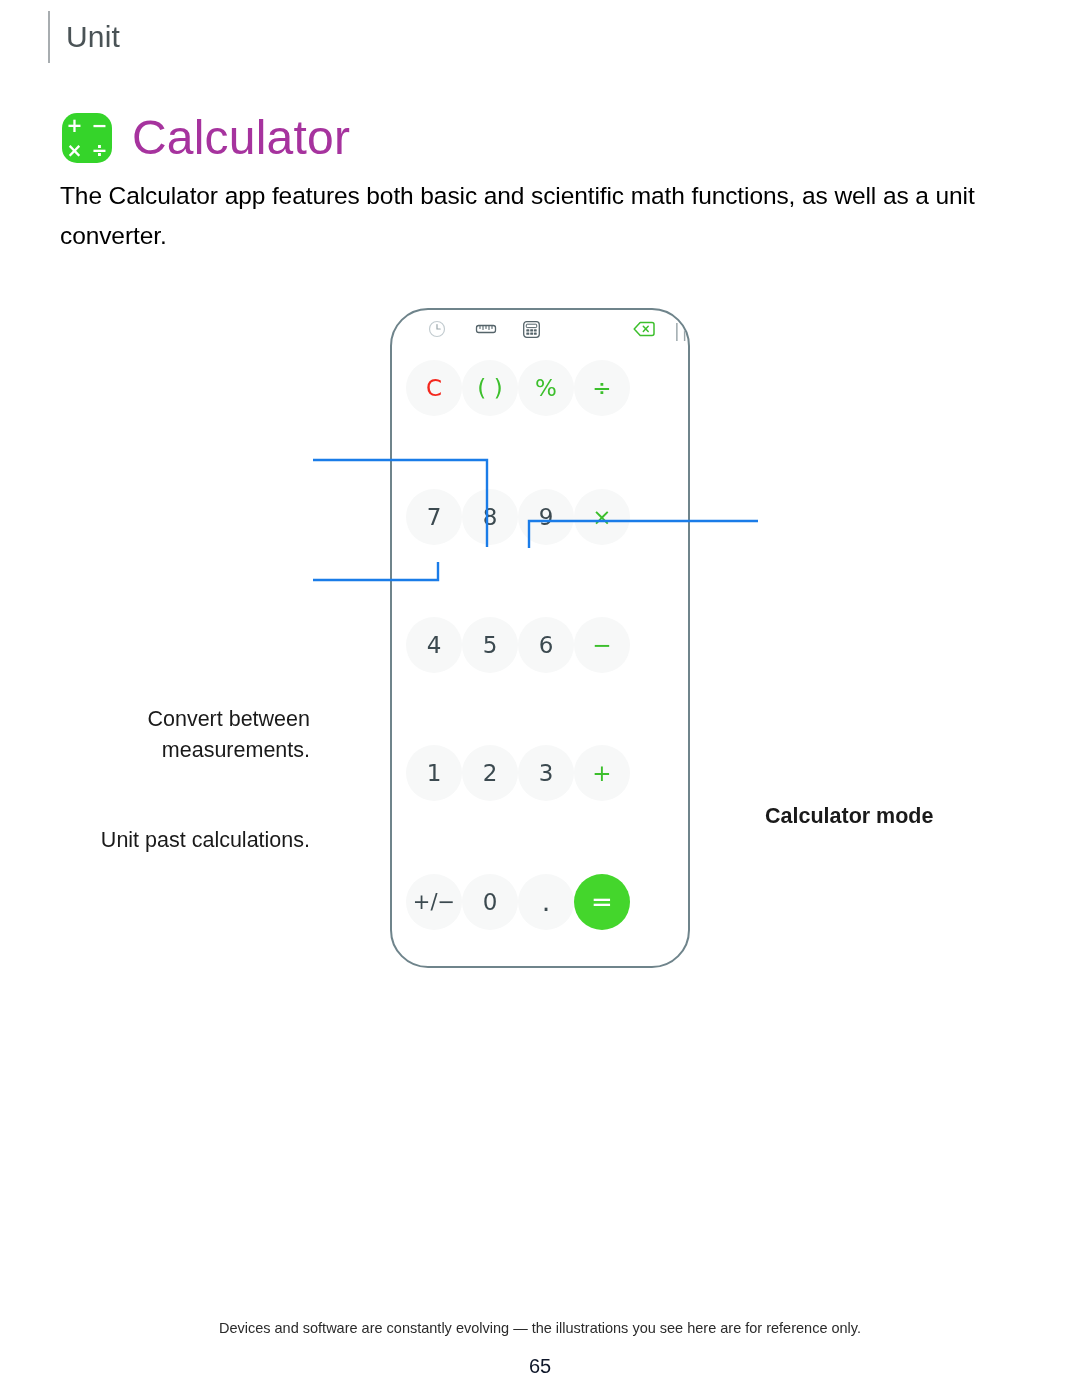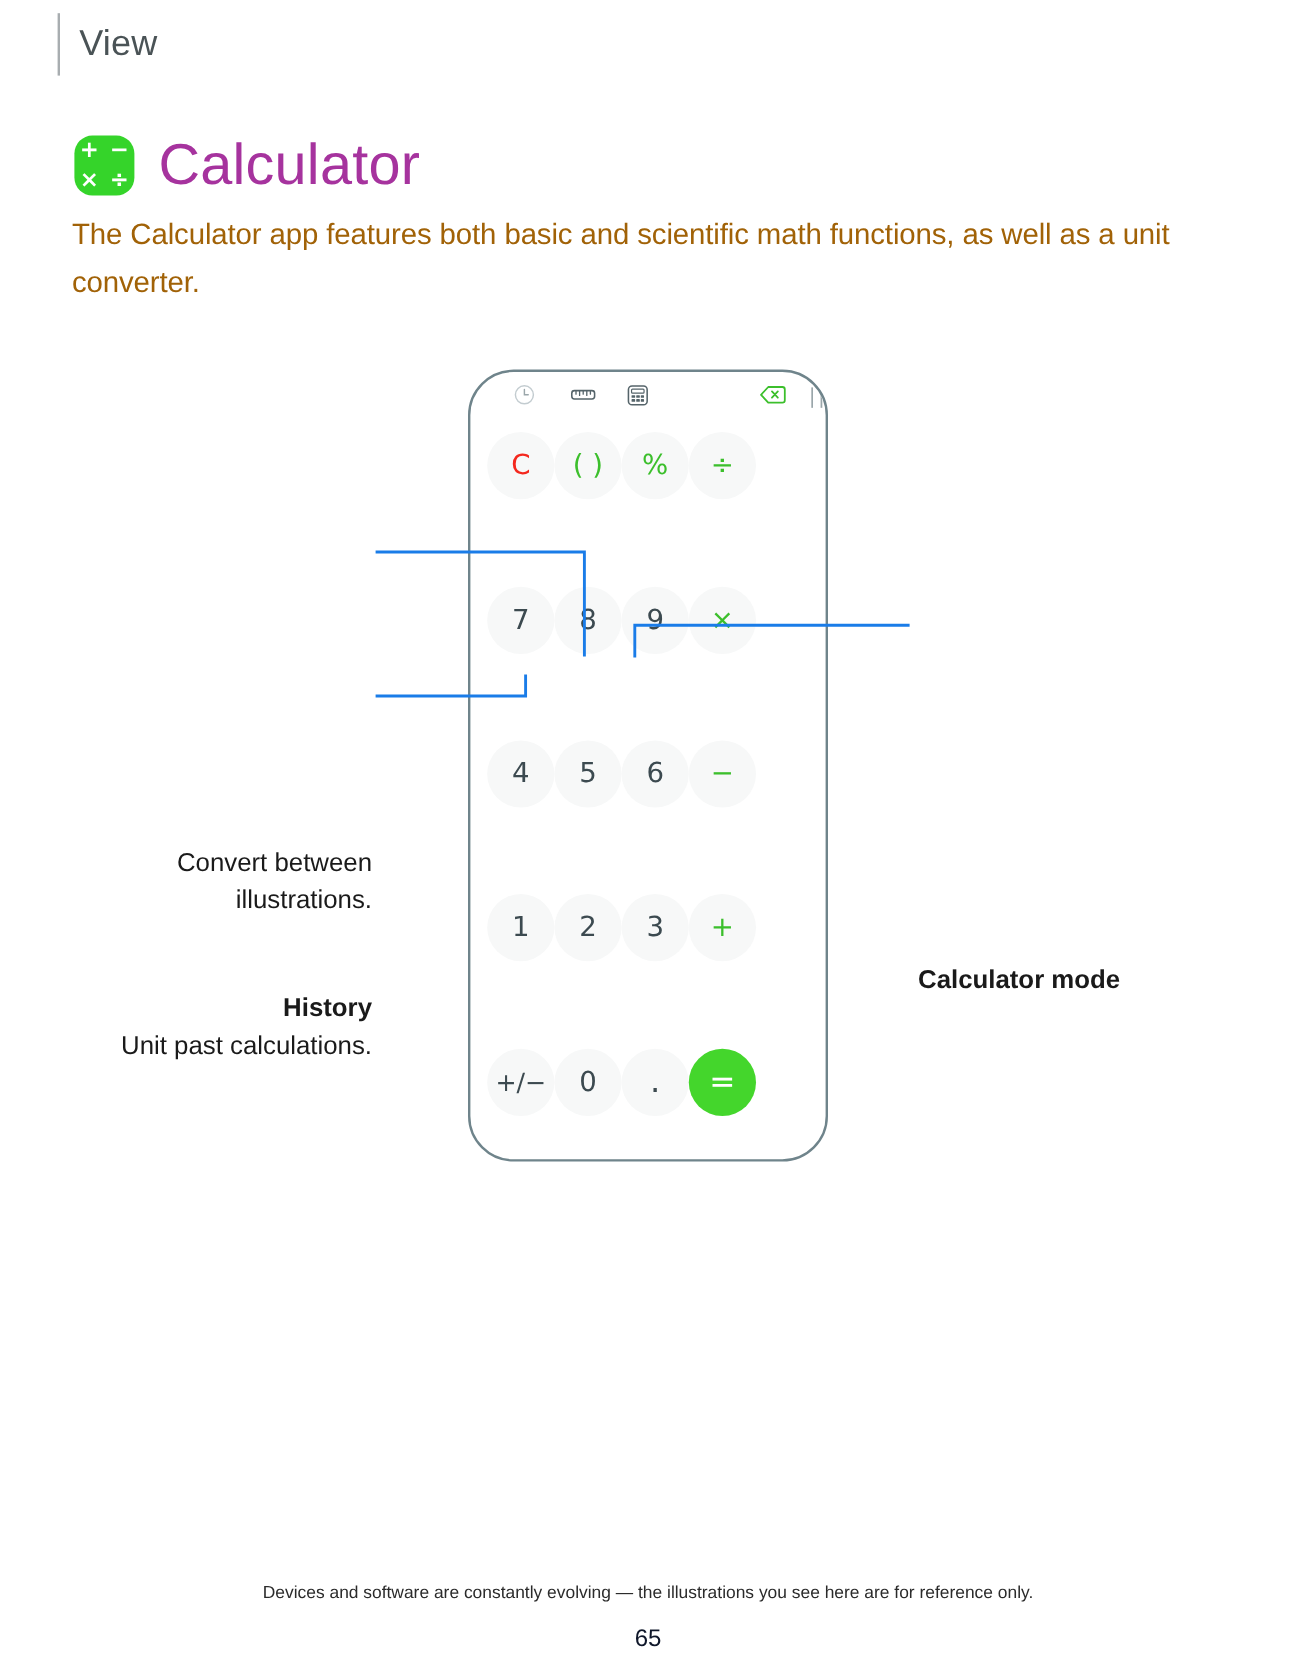--- a/index.html
+++ b/index.html
@@ -74,21 +74,21 @@
   }
 
   
   .intro {
     position: absolute;
     left: 60px;
     top: 176px;
     width: 960px;
     font-size: 24.5px;
     line-height: 40px;
-    color: #a16207;
+    color: #000000;
     letter-spacing: -0.1px;
   }
 
   
   .figure {
     position: absolute;
     left: 0;
     top: 290px;
     width: 1080px;
     height: 720px;
@@ -255,21 +255,21 @@
     text-align: center;
     font-size: 20px;
     color: #0f172a;
   }
 </style>
 </head>
 <body>
 
 <div class="page-header">
   <div class="header-rule"></div>
-  <div class="header-title">View</div>
+  <div class="header-title">Unit</div>
 </div>
 
 <div class="section-title-row">
   <div class="app-icon">
     <span>+</span>
     <span>−</span>
     <span>×</span>
     <span>÷</span>
   </div>
   <div class="section-title">Calculator</div>
@@ -355,25 +355,24 @@
       <div class="navbar">
         <span class="nav-recents">|||</span>
         <span class="nav-home"></span>
         <span class="nav-back">‹</span>
       </div>
 
     </div>
   </div>
 
   <div class="callout left callout-unit">
-    <span>Convert between illustrations.</span>
+    <span>Convert between measurements.</span>
   </div>
 
   <div class="callout left callout-history">
-    <span class="ttl">History</span>
     <span>Unit past calculations.</span>
   </div>
 
   <div class="callout right callout-sci">
     <span class="ttl">Calculator mode</span>
   </div>
 
 </div>
 
 <svg class="leaders" viewBox="0 0 1080 1397">

